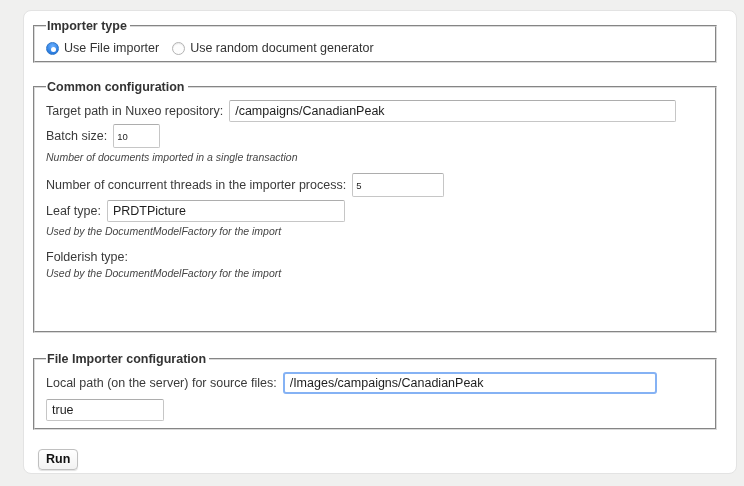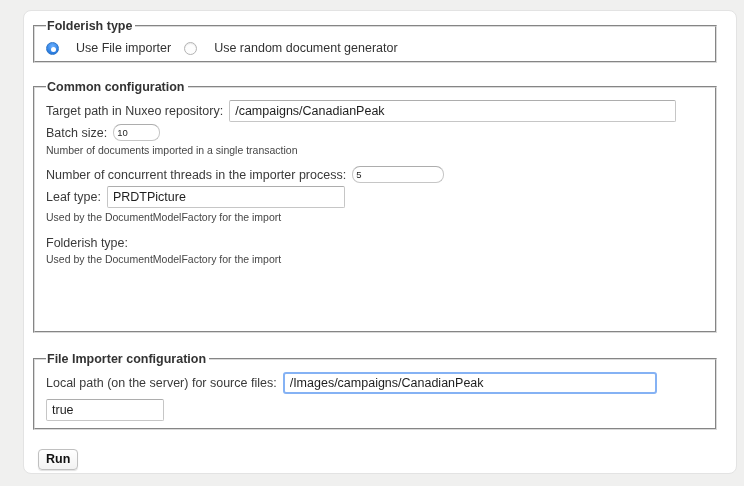--- a/index.html
+++ b/index.html
@@ -27,30 +27,30 @@
   }
   legend {
     font-size:12.5px; font-weight:bold; color:#333;
     padding:0 3px 0 1px; margin-left:0;
   }
   .fs-importer   { height:44px; margin-bottom:17px; }
   .fs-common     { height:253px; margin-bottom:19px; }
   .fs-fileimp    { height:78px;  margin-bottom:19px; }
   .row { display:flex; align-items:center; }
   .lbl { font-size:12.5px; color:#3a3a3a; margin-right:6px; white-space:nowrap; }
-  .help { font-size:10.5px; color:#464646; margin-top:3px; }
+  .help { font-size:10.5px; color:#464646; margin-top:3px;font-style:italic; }
   .ti {
     border:1px solid #c6c6c6; border-top-color:#adadad;
     border-radius:2px;
     height:22px; padding:8px 5px;
     font-family:"Liberation Sans", sans-serif;
     font-size:12.5px; color:#1e1e1e;
     background:#fff;
   }
-  .ti.small { height:17px; font-size:9.5px; padding:0 3px;border-radius:8px; }
+  .ti.small { height:24px; font-size:9.5px; padding:0 3px; }
   .ti.focused {
     border:2px solid #85b2f4;
     border-radius:3px;
     outline:none;
   }
   .w-target    { width:447px; }
   .w-batch     { width:47px; }
   .w-threads   { width:92px; }
   .w-timeout   { width:96px; }
   .w-leaf      { width:238px; }
@@ -58,21 +58,21 @@
   .w-localpath { width:374px; }
   .w-skiproot  { width:118px; }
   .g { margin-bottom:0; }
   .g-target    { margin-bottom:2px; }
   .g-batch     { margin-bottom:10px; }
   .g-threads   { margin-bottom:3px; }
   .g-timeout   { margin-bottom:15px; }
   .g-leaf      { margin-bottom:13px; }
   .g-localpath { margin-bottom:5px; }
   .radio-row { margin-top:2px; }
-  .radio-opt { display:flex; align-items:center; margin-right:13px; cursor:default;gap:12px; }
+  .radio-opt { display:flex; align-items:center; margin-right:13px; cursor:default; }
   .radio {
     width:13px; height:13px; border-radius:50%;
     background:#fdfdfd;
     border:1px solid #b3b3b3;
     margin-right:5px;
     position:relative;
     box-shadow: inset 0 1px 1px rgba(0,0,0,0.08);
   }
   .radio.checked {
     background: radial-gradient(circle at 50% 30%, #6db1ff 0%, #2a7de1 70%, #1f6ed0 100%);
@@ -95,21 +95,21 @@
     padding:2px 7px 3px 7px;
     box-shadow: 0 1px 1px rgba(0,0,0,0.12);
   }
 </style>
 </head>
 <body>
 
 <div class="card">
 
   <fieldset class="fs-importer">
-    <legend>Folderish type</legend>
+    <legend>Importer type</legend>
     <div class="row radio-row">
       <span class="radio-opt">
         <span class="radio checked"></span>
         <span class="radio-label">Use File importer</span>
       </span>
       <span class="radio-opt">
         <span class="radio"></span>
         <span class="radio-label">Use random document generator</span>
       </span>
     </div>

